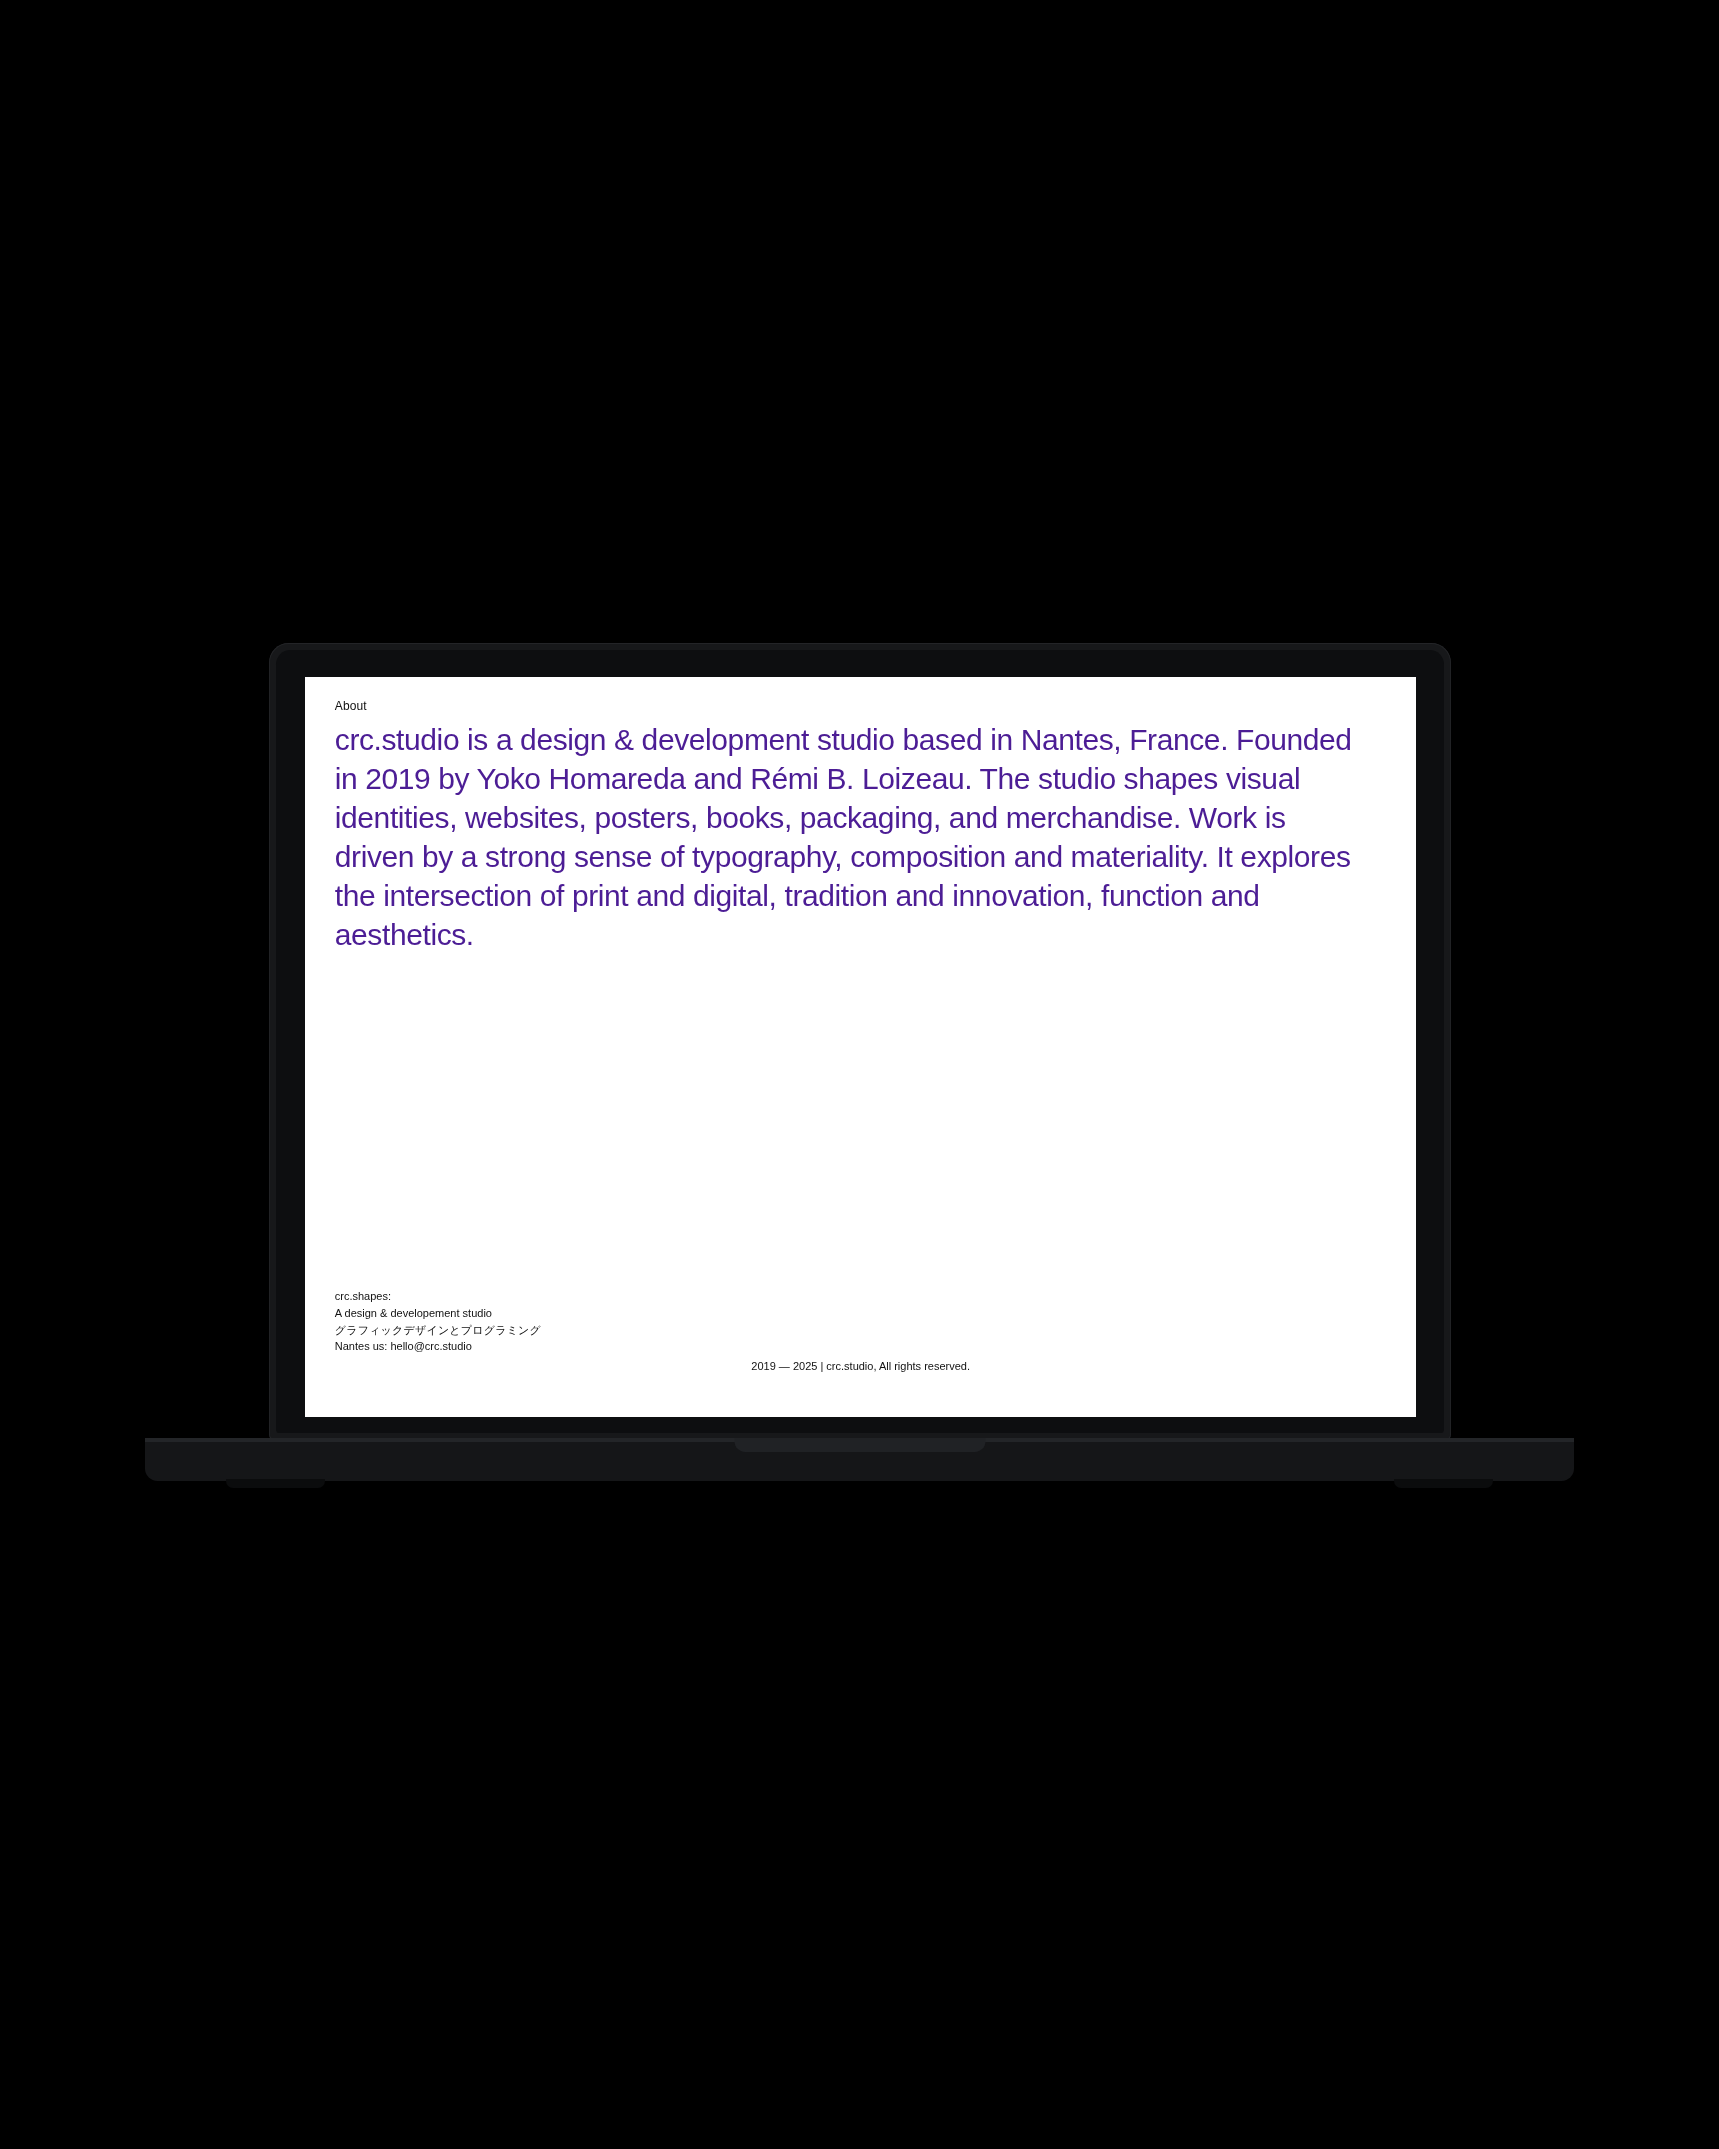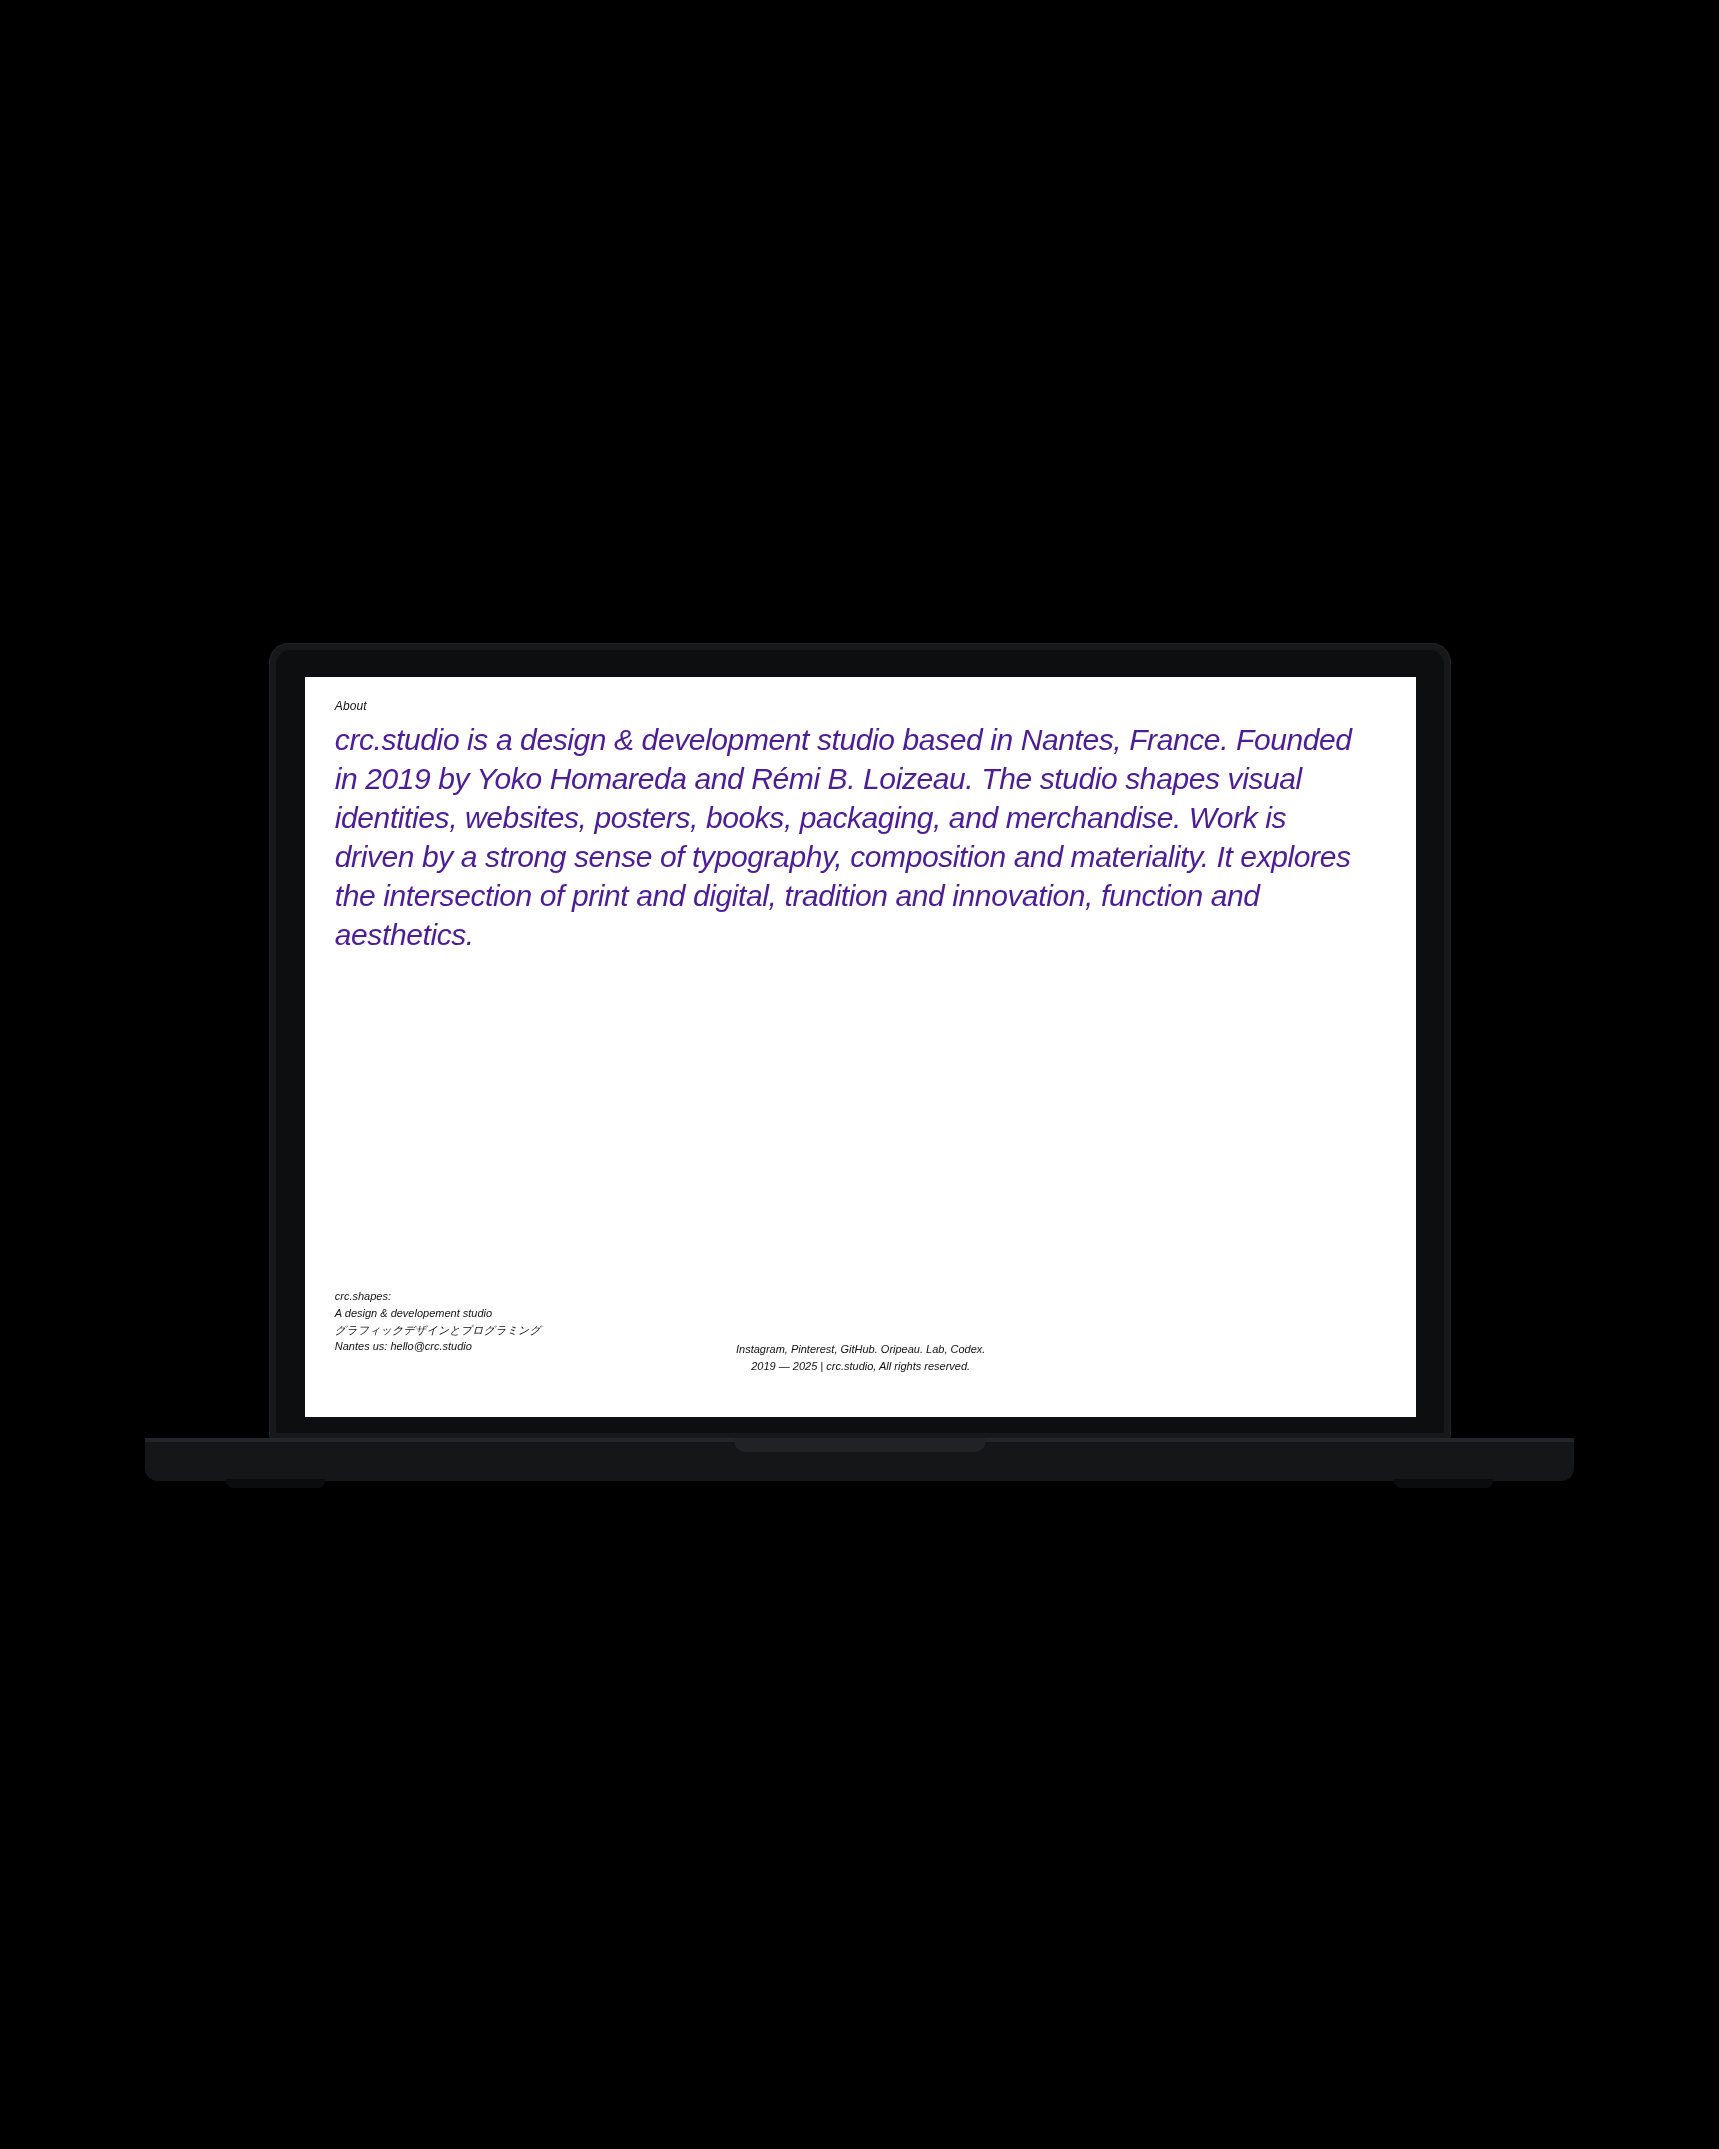--- a/index.html
+++ b/index.html
@@ -101,21 +101,20 @@
   .base-foot.right { right: 81px; width: 99px; }
 
   
   .page {
     position: relative;
     width: 100%;
     height: 100%;
     color: #0a0a0a;
     padding: 4px;
     box-sizing: border-box;
-    font-style: italic;
   }
 
   .nav-label {
     position: absolute;
     left: 29.6px;
     top: 21.5px;
     font-size: 12px;
     letter-spacing: 0.1px;
     color: #111111;
   }
@@ -192,21 +191,20 @@
                 <div>crc.shapes:</div>
                 <div>A design &amp; developement studio</div>
                 <div class="jp">グラフィックデザインとプログラミング</div>
                 <div>
                   <span>Nantes us:</span>
                   <a class="link" href="#">hello@crc.studio</a>
                 </div>
               </div>
 
               <div class="footer-center">
-                <div>Instagram, Pinterest, GitHub. Oripeau. Lab, Codex.</div>
                 <div>2019 — 2025 | crc.studio, All rights reserved.</div>
               </div>
 
             </div>
 
           </div>
         </div>
 
       </div>
     </div>

